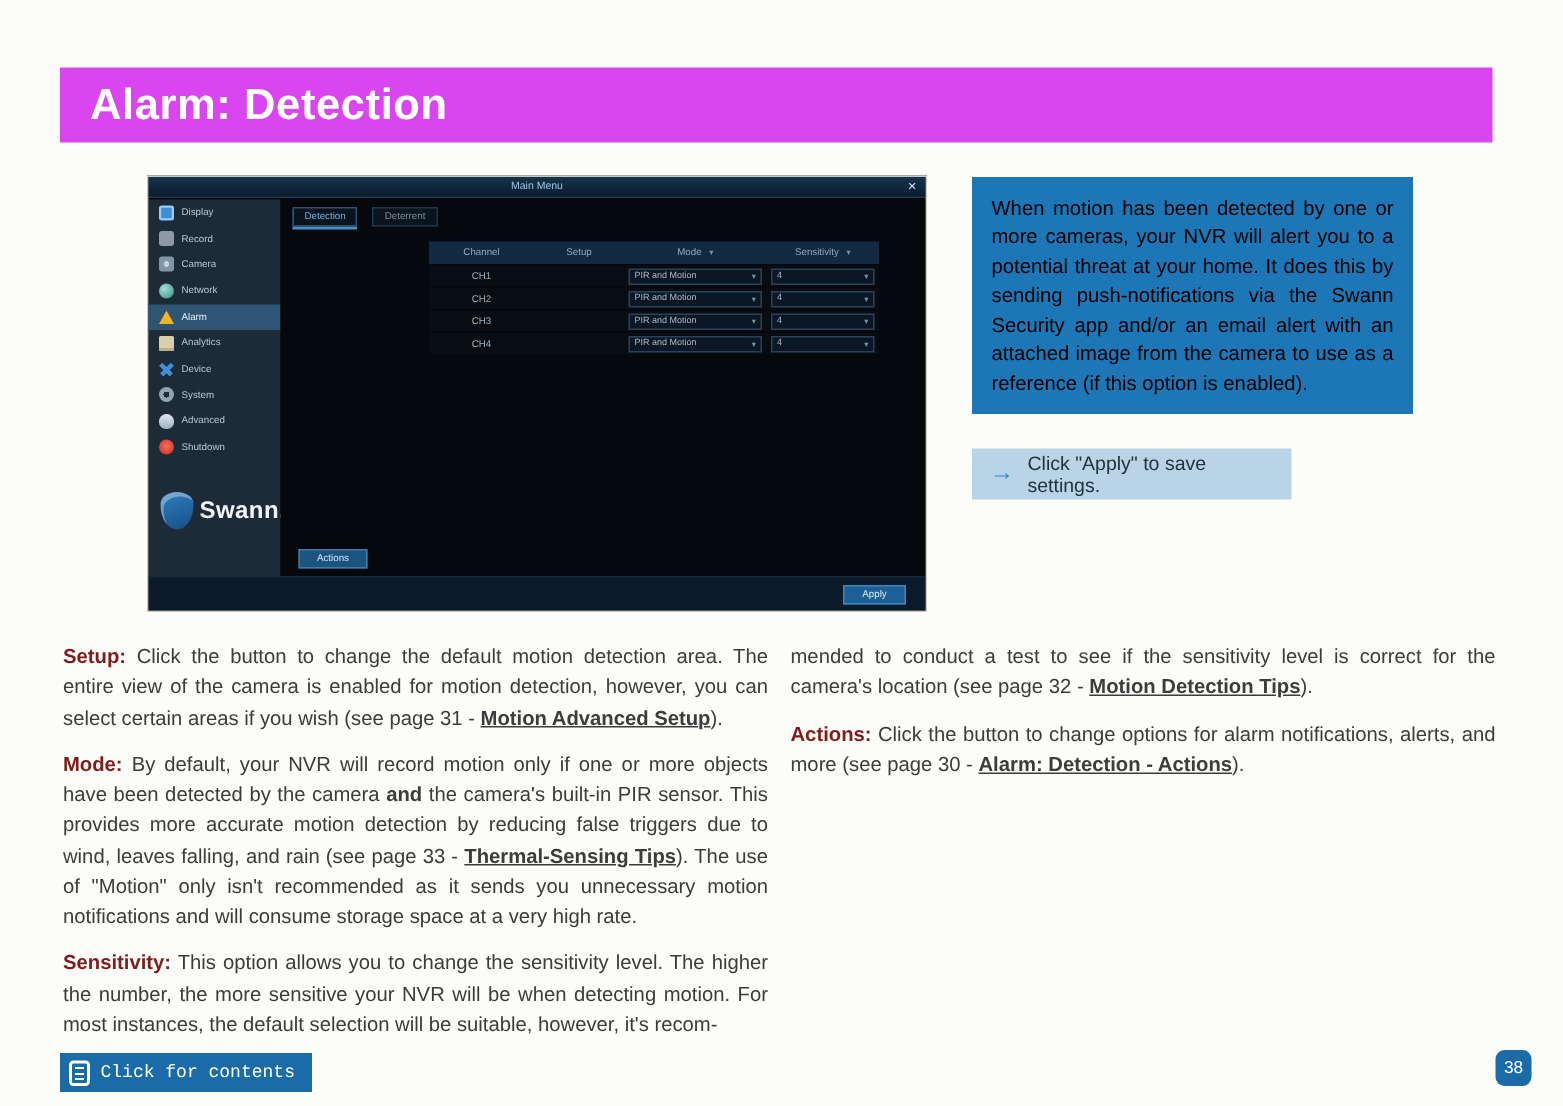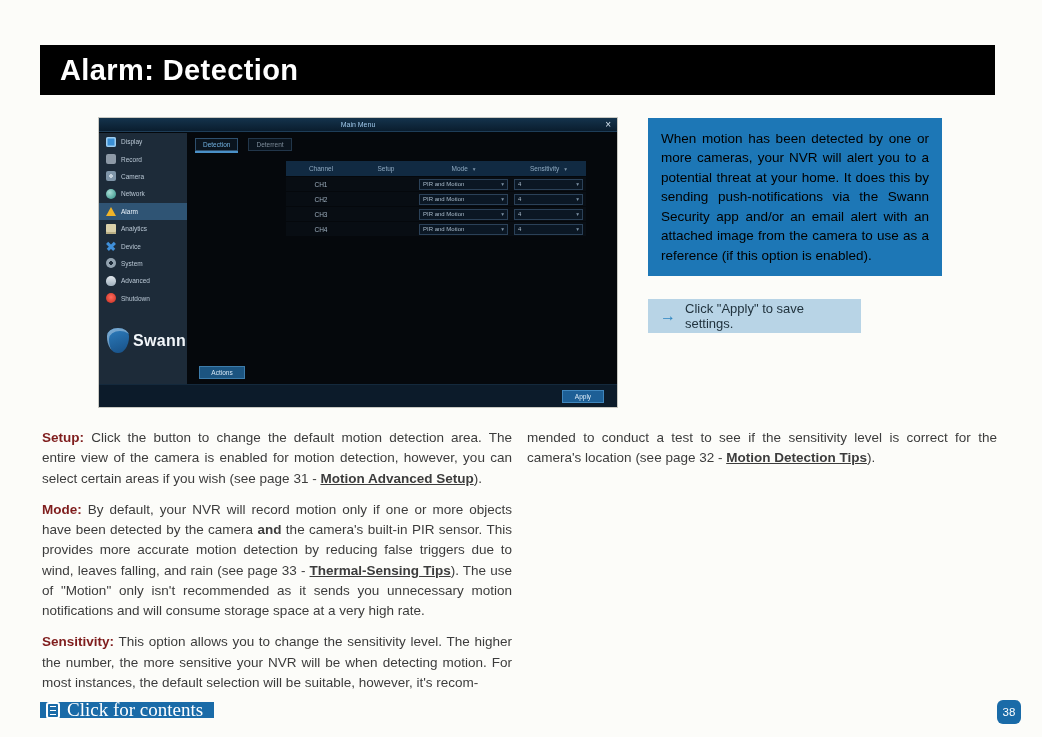--- a/index.html
+++ b/index.html
@@ -6,21 +6,21 @@
   html,body { margin:0; padding:0; }
   body {
     width:1042px; height:737px; position:relative;
     background:#fcfcf9; overflow:hidden;
     font-family:"Liberation Sans", sans-serif;
   }
 
   
   .page-header {
     position:absolute; left:40px; top:45px; width:955px; height:50px;
-    background:#000000; display:flex; align-items:center;
+    background:#d946ef; display:flex; align-items:center;
   }
   .page-header h1 { margin:0 0 0 20px; color:#ffffff; font-size:29px; font-weight:bold; letter-spacing:.4px; }
 
   
   .nvr {
     position:absolute; left:98px; top:117px; width:520px; height:291px;
     background:#04080c; border:1px solid #c9c9c3; overflow:hidden;
   }
   .nvr-titlebar {
     position:absolute; left:0; top:0; right:0; height:14px;
@@ -95,24 +95,24 @@
 
   
   .body-cols { position:absolute; left:42px; top:428px; width:955px; display:flex; gap:15px; }
   .col { width:470px; font-size:13.5px; line-height:1.5; color:#3c3c3c; text-align:justify; }
   .col p { margin:0 0 11px 0; }
   .kw  { color:#7f1d1d; font-weight:bold; }
   .lnk { text-decoration:underline; cursor:default;font-weight:bold; }
   .bu  { font-weight:bold; }
 
   
-  .contents-btn { position:absolute; left:40px; top:702px; height:16px;
-        background:#1a6ba8; border:none; color:#ffffff; font-size:19px;
+  .contents-btn { position:absolute; left:40px; top:702px; height:26px;
+        background:#1a6ba8; border:none; color:#ffffff; font-size:12px;
         display:flex; align-items:center; gap:7px; padding:0 11px 0 6px; cursor:default;
-        font-family:Liberation Serif, serif; }
+        font-family:Liberation Mono, monospace; }
   .doc-icon { width:14px; height:17px; border:2px solid #ffffff; border-radius:3px; padding:2px;
         background:repeating-linear-gradient(to bottom,#ffffff 0 1.5px,transparent 1.5px 4px) content-box; }
   .page-badge { position:absolute; left:997px; top:700px; width:24px; height:24px;
         background:#1a6ba8; border-radius:6px; color:#ffffff; font-size:11.5px;
         display:flex; align-items:center; justify-content:center; }
 </style>
 </head>
 <body>
 
 <header class="page-header">
@@ -276,20 +276,21 @@
 </div>
 
 <section class="body-cols">
   <div class="col">
     <p><span class="kw">Setup:</span><span> Click the button to change the default motion detection area. The entire view of the camera is enabled for motion detection, however, you can select certain areas if you wish (see page 31 - </span><span class="lnk">Motion Advanced Setup</span><span>).</span></p>
     <p><span class="kw">Mode:</span><span> By default, your NVR will record motion only if one or more objects have been detected by the camera </span><span class="bu">and</span><span> the camera's built-in PIR sensor. This provides more accurate motion detection by reducing false triggers due to wind, leaves falling, and rain (see page 33 - </span><span class="lnk">Thermal-Sensing Tips</span><span>). The use of "Motion" only isn't recommended as it sends you unnecessary motion notifications and will consume storage space at a very high rate.</span></p>
     <p><span class="kw">Sensitivity:</span><span> This option allows you to change the sensitivity level. The higher the number, the more sensitive your NVR will be when detecting motion. For most instances, the default selection will be suitable, however, it's recom-</span></p>
   </div>
   <div class="col">
     <p><span>mended to conduct a test to see if the sensitivity level is correct for the camera's location (see page 32 - </span><span class="lnk">Motion Detection Tips</span><span>).</span></p>
+    <p><span class="kw">Actions:</span><span> Click the button to change options for alarm notifications, alerts, and more (see page 30 - </span><span class="lnk">Alarm: Detection - Actions</span><span>).</span></p>
   </div>
 </section>
 
 <button class="contents-btn">
   <span class="doc-icon"></span>
   <span>Click for contents</span>
 </button>
 <div class="page-badge">38</div>
 
 </body></html>

